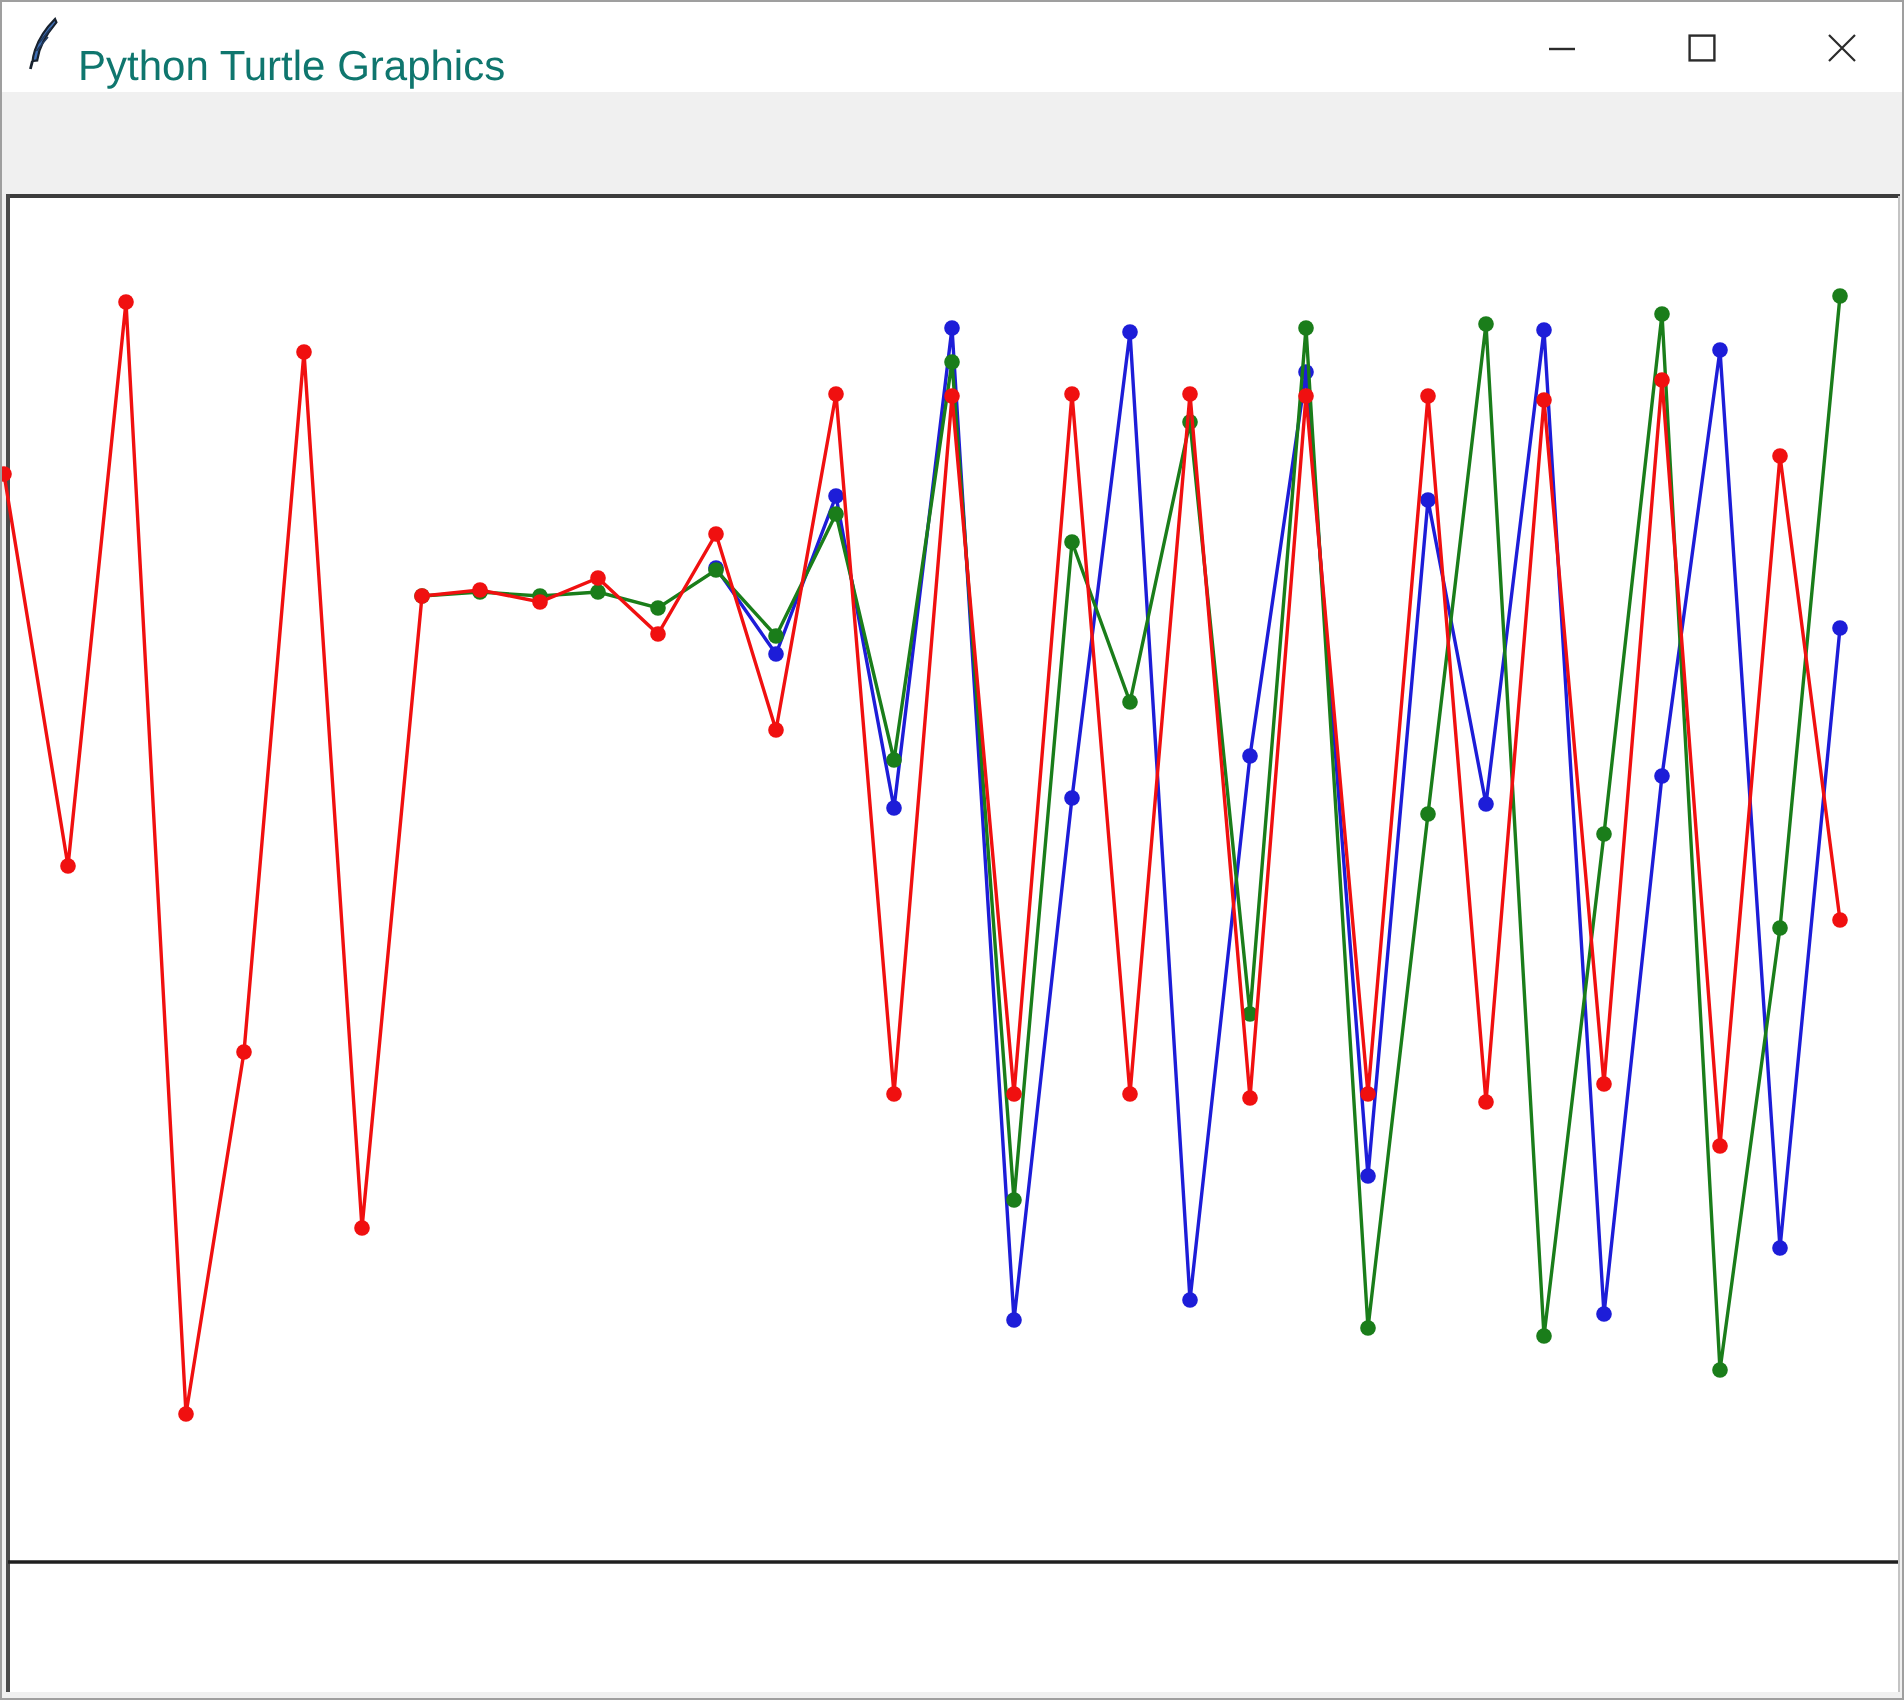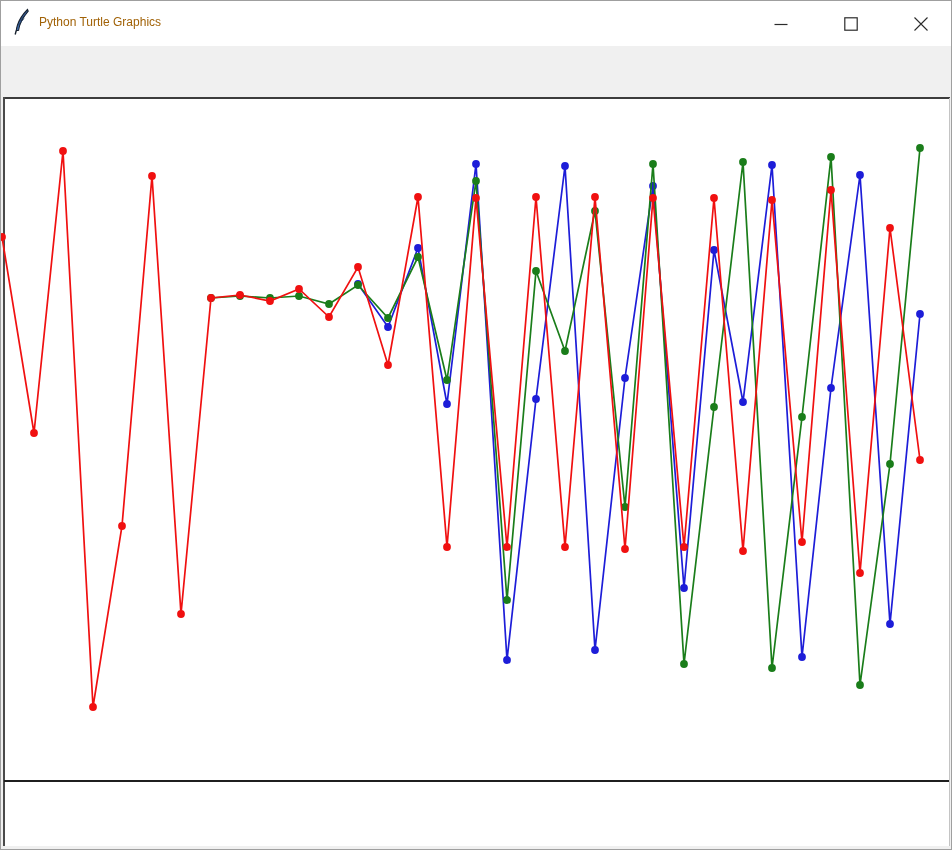--- a/index.html
+++ b/index.html
@@ -8,22 +8,22 @@
     position:relative;width:952px;height:850px;background:#f0f0f0;
     font-family:"Liberation Sans","DejaVu Sans",sans-serif;
     border:1px solid #9f9f9f;overflow:hidden;
   }
   .titlebar{
     position:absolute;left:0;top:0;width:100%;height:45px;background:#ffffff;
     display:flex;align-items:center;
   }
   .app-icon{position:absolute;left:12px;top:7px;width:18px;height:28px;}
   .title-text{
-    position:absolute;left:38px;top:0;height:45px;line-height:42px;
-    font-size:12px;color:#a16207;white-space:nowrap;
+    position:absolute;left:38px;top:12px;height:45px;line-height:42px;
+    font-size:21px;color:#0f766e;white-space:nowrap;
   }
   .controls{position:absolute;right:0;top:0;height:45px;}
   .ctrl-btn{position:absolute;top:0;width:60px;height:45px;display:flex;align-items:center;justify-content:center;background:transparent;border:none;padding:0;cursor:default;}
   .btn-min{right:140px;}
   .btn-max{right:70px;}
   .btn-close{right:0px;}
   .canvas-frame{
     position:absolute;left:0px;top:45px;width:952px;height:801px;background:#f0f0f0;
   }
   .canvas-border-top{position:absolute;left:2px;top:51px;width:947px;height:2px;background:#3c3c3c;}

